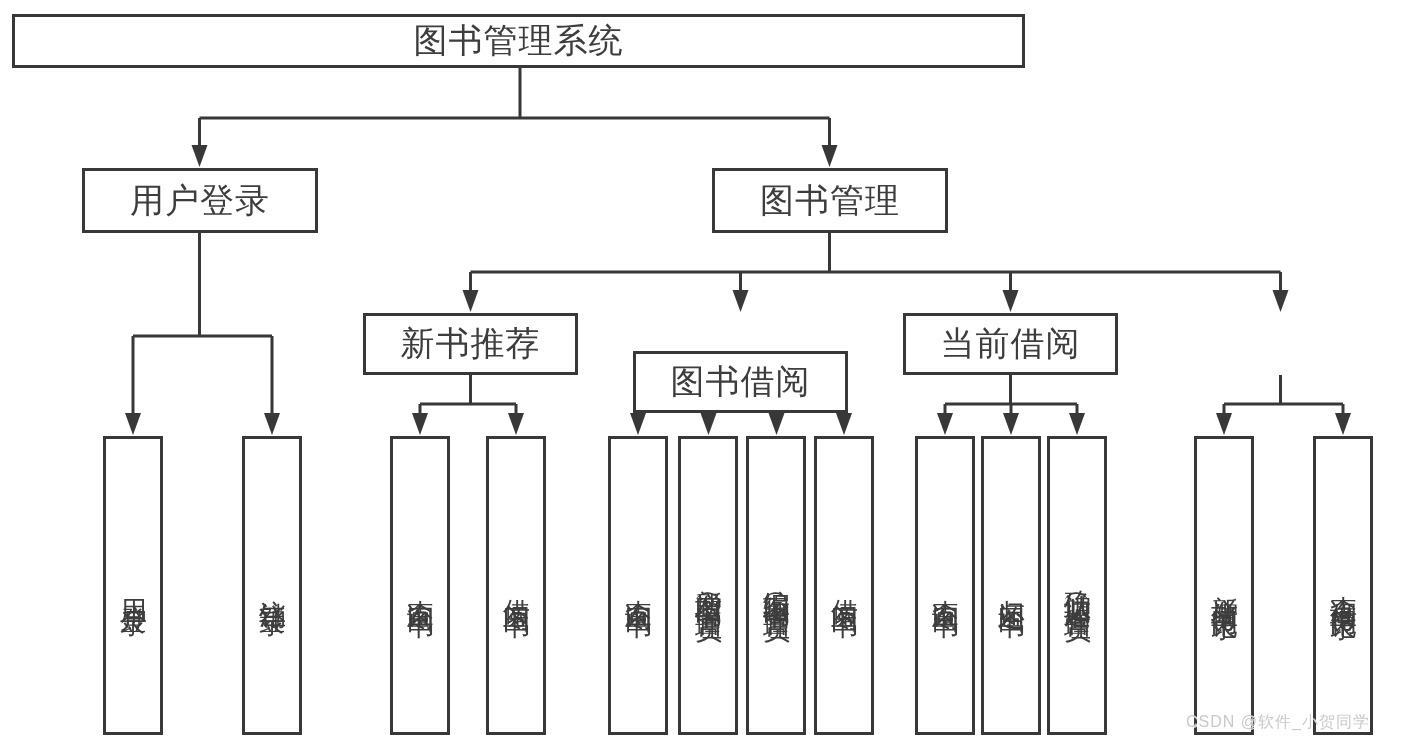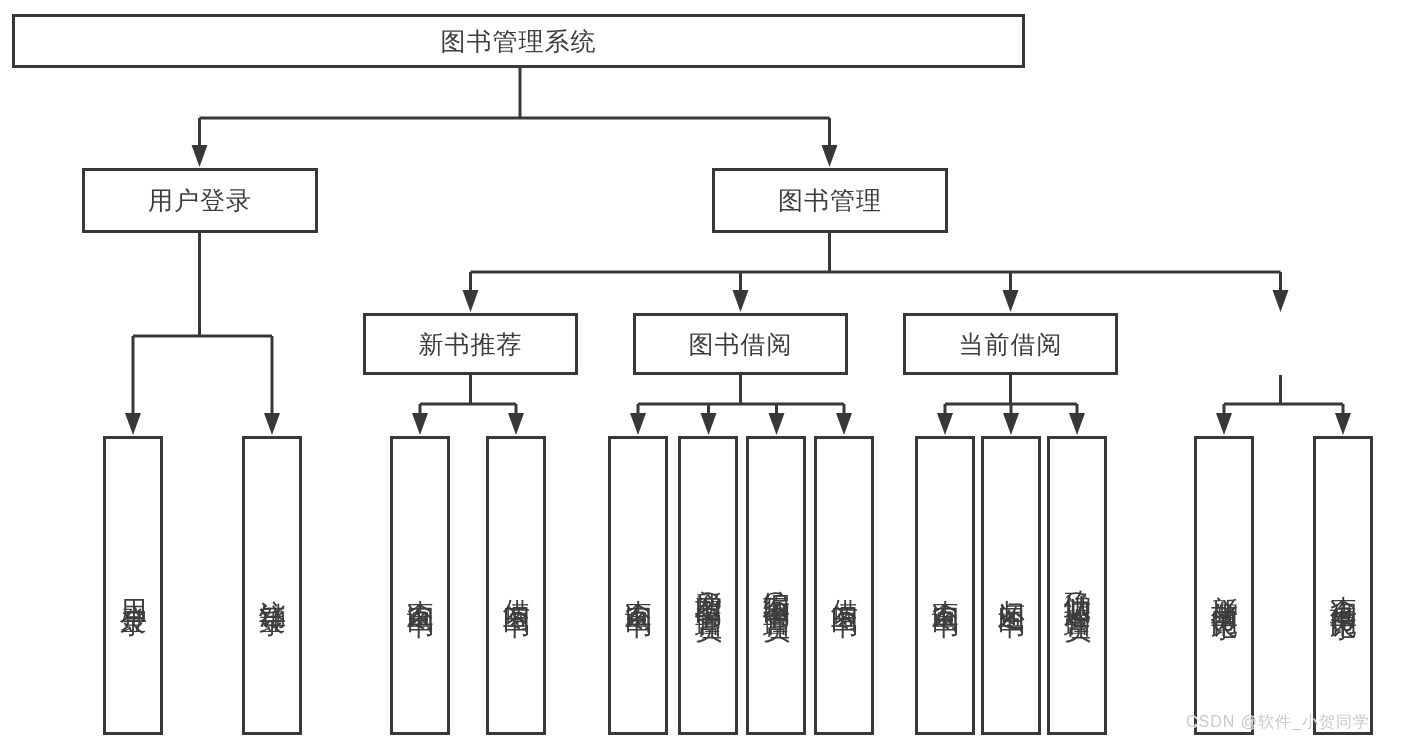--- a/index.html
+++ b/index.html
@@ -18,39 +18,39 @@
     position:absolute;
     box-sizing:border-box;
     background:#ffffff;
     border:3px solid #383838;
     color:#3d3d3d;
     display:flex;align-items:center;justify-content:center;
     text-align:center;
     z-index:2;
   }
   .node.h{
-    font-size:25px;
+    font-size:34px;
     letter-spacing:1px;
     white-space:nowrap;
   }
   .node.v{
     writing-mode:vertical-rl;
     text-orientation:mixed;
     font-size:27px;
     letter-spacing:4px;
     line-height:1;
     white-space:nowrap;
   }
   .root{left:12px;top:14px;width:1013px;height:54px;}
   .lvl2{top:168px;width:236px;height:65px;}
   .n-user{left:82px;}
   .n-mgmt{left:712px;}
   .lvl3{top:313px;width:215px;height:62px;}
   .n-recommend{left:363px;}
-  .n-borrow{left:633px;}
+  .n-borrow{left:633px;margin-top:38px;}
   .n-current{left:903px;font-family:Liberation Serif, serif;}
   .n-records{left:1173px;}
   .leaf{top:436px;width:60px;height:299px;}
   .lf-user1{left:103px;}
   .lf-user2{left:242px;}
   .lf-rec1{left:390px;}
   .lf-rec2{left:486px;}
   .lf-bor1{left:608px;}
   .lf-bor2{left:678px;}
   .lf-bor3{left:746px;}

